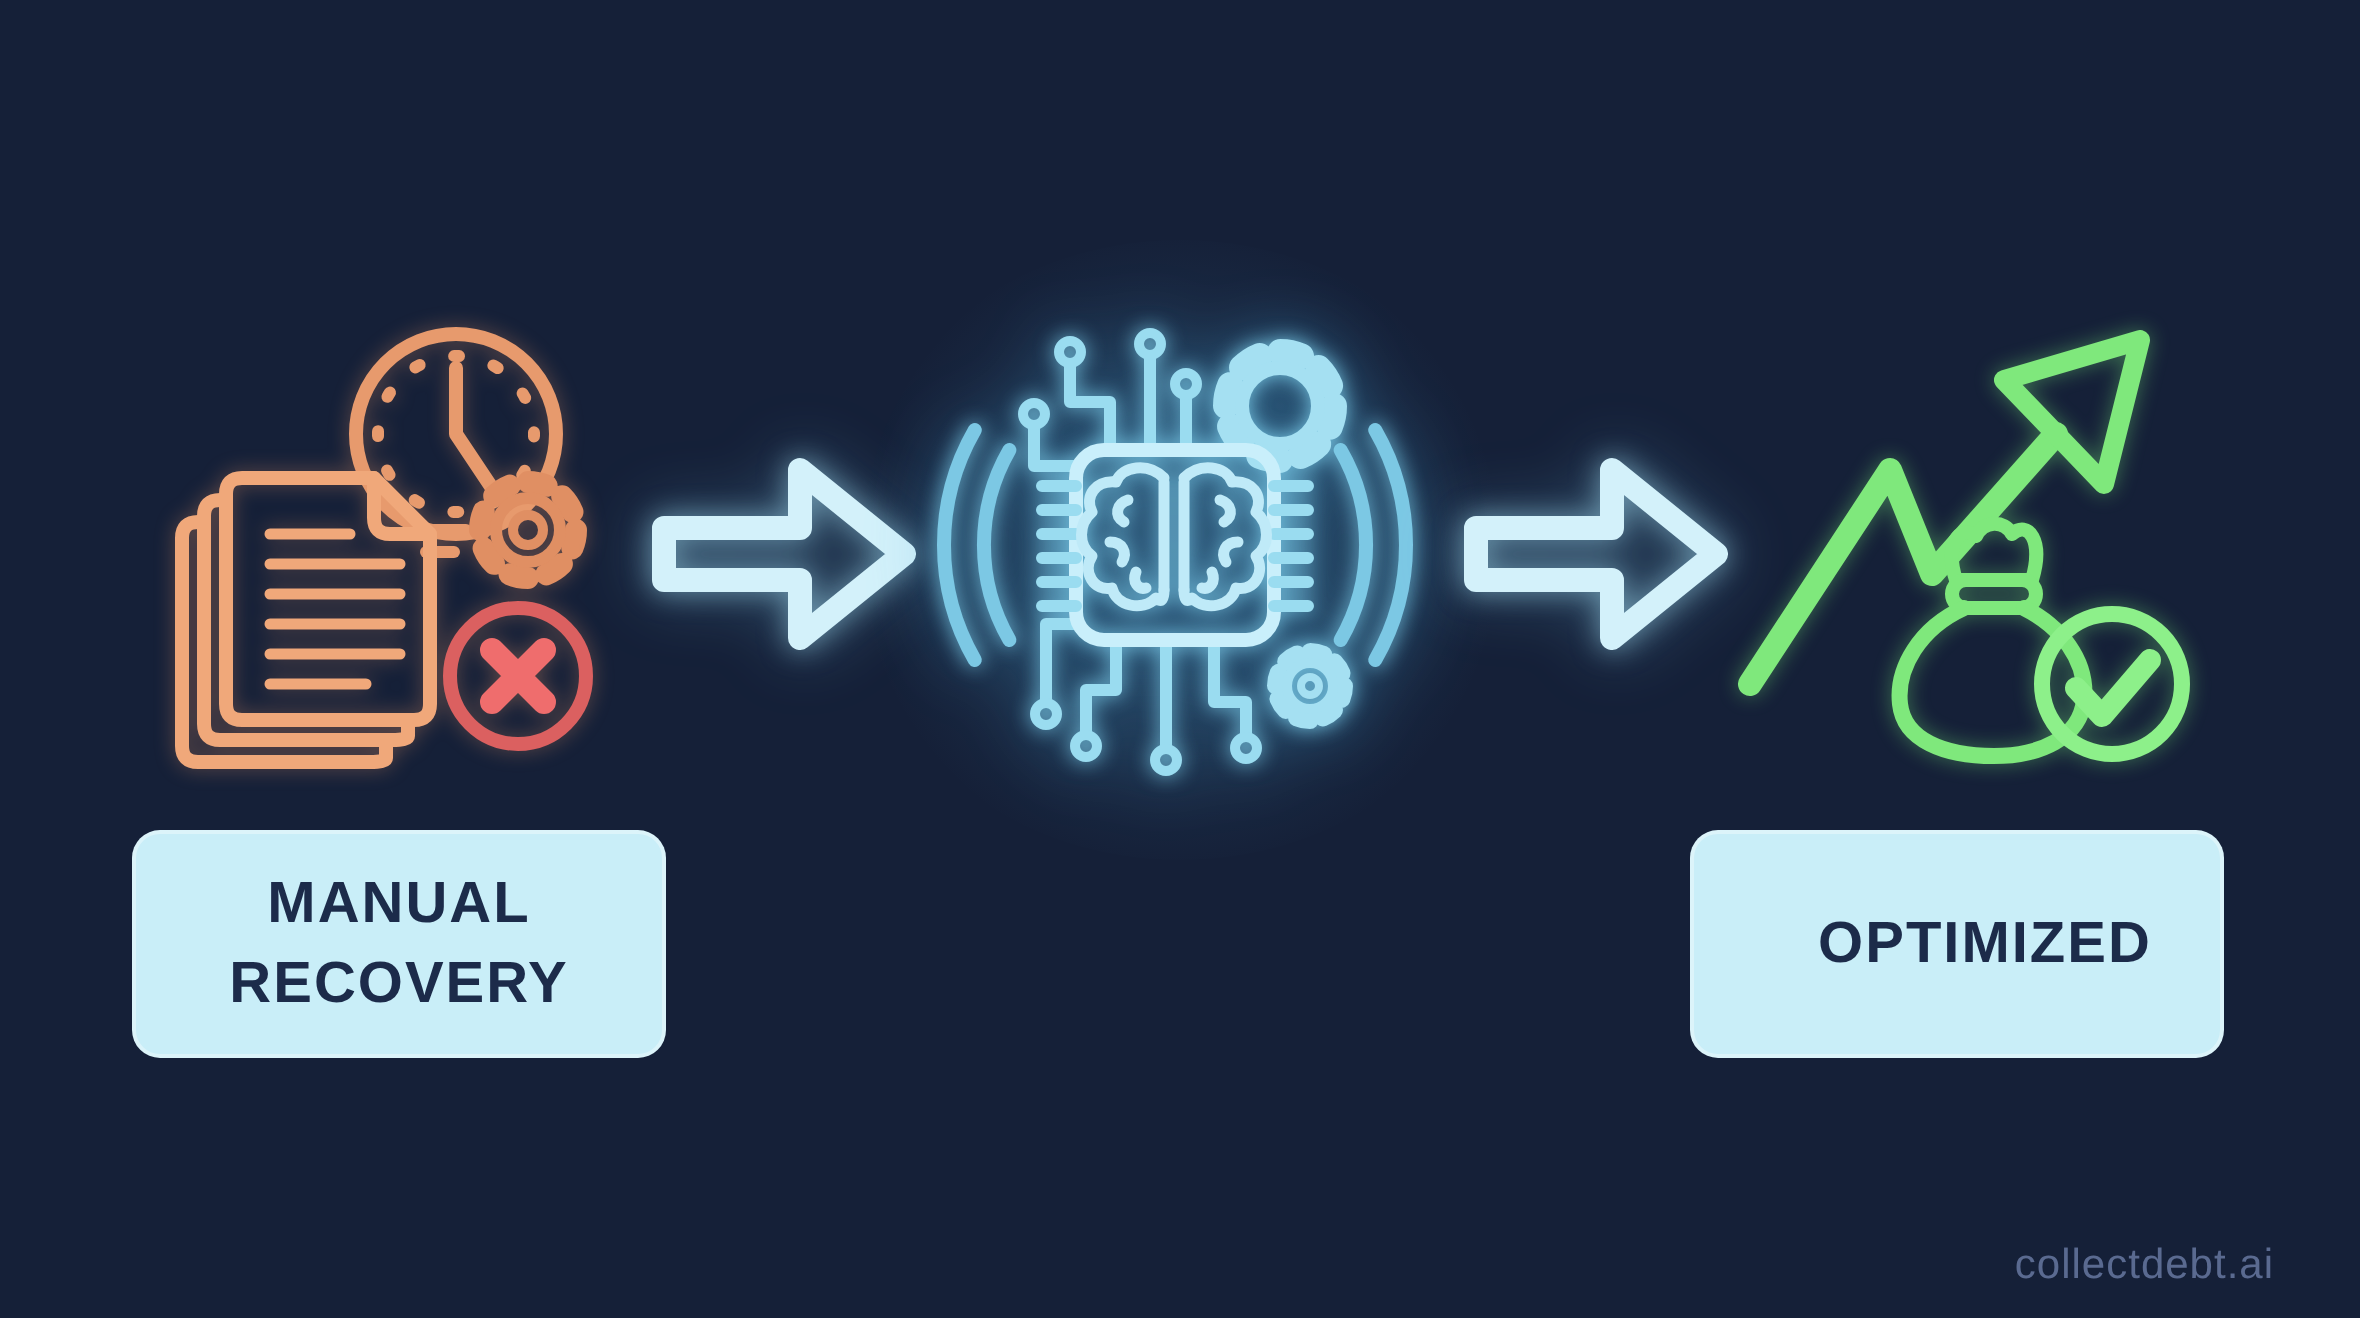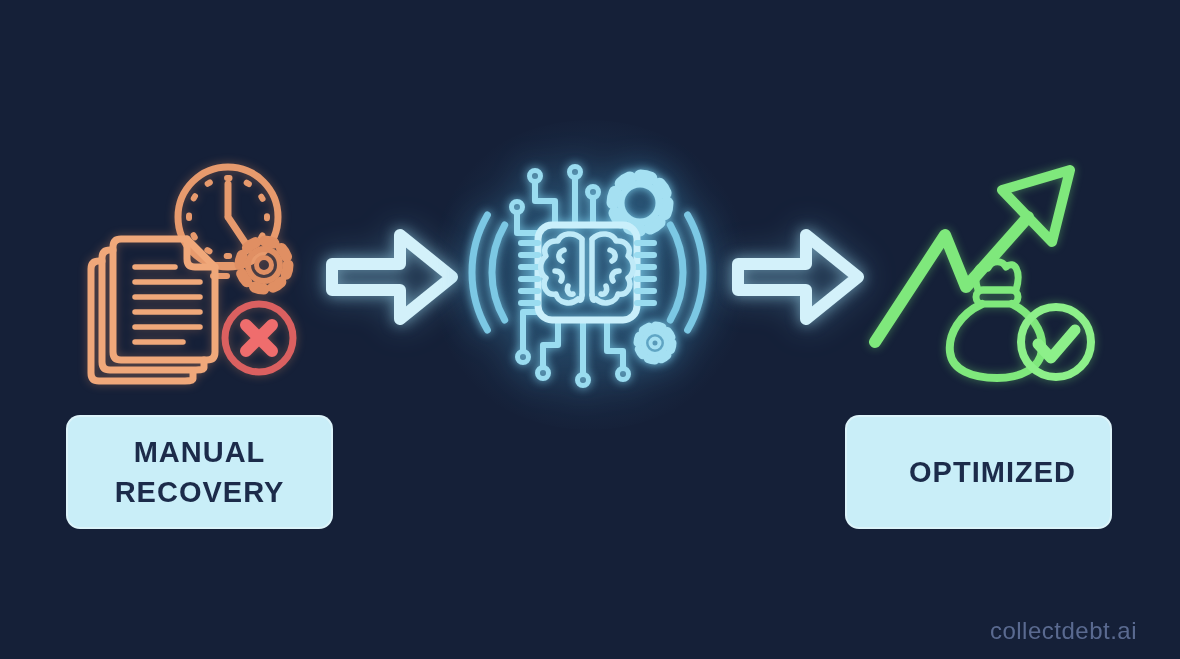--- a/index.html
+++ b/index.html
@@ -12,21 +12,21 @@
   svg *{fill:none;stroke-linecap:round;stroke-linejoin:round;}
   .icon-manual{filter:drop-shadow(0 0 5px rgba(235,150,100,.35));}
   .icon-ai{filter:drop-shadow(0 0 5px rgba(130,215,245,.85)) drop-shadow(0 0 16px rgba(70,170,220,.45));}
   .icon-green{filter:drop-shadow(0 0 5px rgba(120,235,120,.40));}
   .arrow-svg{filter:drop-shadow(0 0 7px rgba(170,230,250,.55)) drop-shadow(0 0 16px rgba(120,200,235,.35));}
   .label-box{position:absolute;top:415px;height:114px;border-radius:14px;background:#c9eef8;
              border:2px solid rgba(255,255,255,0.35);box-sizing:border-box;
              display:flex;flex-direction:column;align-items:center;justify-content:center;}
   .label-box span{display:block;text-align:center;color:#1c2b4a;font-size:29px;font-weight:700;
                   letter-spacing:1px;line-height:40px;}
-  .watermark{position:absolute;right:43px;bottom:14px;color:#5a6a90;font-size:24px;letter-spacing:0.5px;}
+  .watermark{position:absolute;right:43px;bottom:14px;color:#5a6a90;font-size:21px;letter-spacing:0.5px;}
 </style>
 </head>
 <body>
 
 <div class="stage">
 
   <div class="halo"></div>
 
   <div class="icon-wrap" style="left:88px;top:156px;">
     <svg width="212" height="232" viewBox="0 0 212 232" class="icon-manual">

